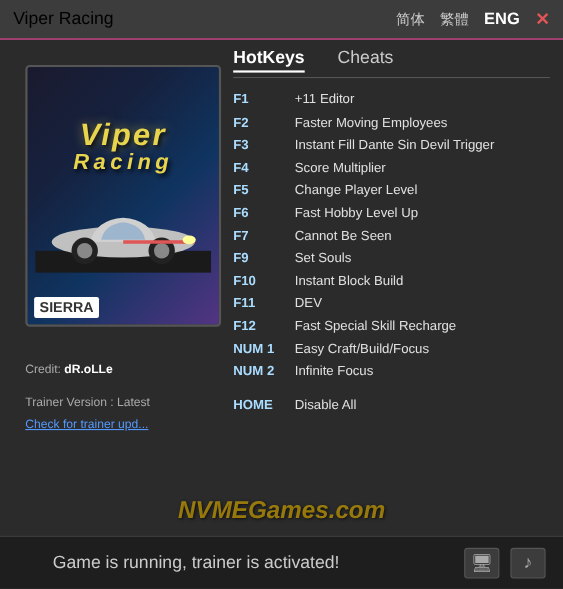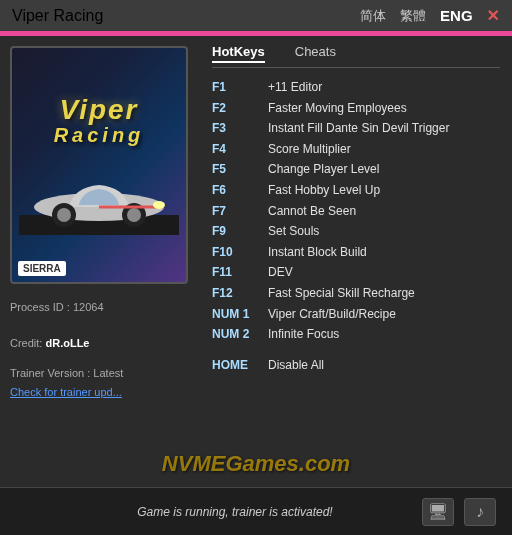--- a/index.html
+++ b/index.html
@@ -13,21 +13,21 @@
     }
 
     
     #titlebar {
       display: flex;
       align-items: center;
       justify-content: space-between;
       background: #3c3c3c;
       height: 36px;
       padding: 0 12px;
-      border-bottom: 5px solid #ec4899;
+      border-bottom: 1px solid #ec4899;
     }
     #titlebar-right {
       display: flex;
       align-items: center;
       gap: 14px;
     }
     .lang-btn {
       color: #cccccc;
       font-size: 13px;
       cursor: pointer;
@@ -47,21 +47,21 @@
     
     #main {
       display: flex;
       flex-direction: row;
       height: calc(535px - 36px - 48px);
     }
 
     
     #left-panel {
       width: 200px;
-      padding: 10px;
+      padding: 23px;
       display: flex;
       flex-direction: column;
       gap: 10px;
     }
 
     #game-cover {
       width: 178px;
       height: 238px;
       background: linear-gradient(135deg, #1a1a2e 0%, #16213e 30%, #0f3460 60%, #533483 100%);
       border: 2px solid #555;
@@ -99,21 +99,21 @@
       margin-top: 8px;
       position: relative;
     }
 
     .sierra-logo {
       position: absolute;
       bottom: 6px;
       left: 6px;
       background: white;
       color: #333;
-      font-size: 10px;
+      font-size: 13px;
       font-weight: bold;
       padding: 2px 5px;
       border-radius: 2px;
     }
 
     #process-info {
       color: #aaaaaa;
       font-size: 11px;
       line-height: 1.8;
       margin-top: 4px;
@@ -137,21 +137,21 @@
     #tabs {
       display: flex;
       gap: 30px;
       border-bottom: 1px solid #555;
       margin-bottom: 10px;
       padding-bottom: 4px;
     }
 
     .tab {
       color: #cccccc;
-      font-size: 13px;
+      font-size: 16px;
       cursor: pointer;
       padding-bottom: 2px;
     }
 
     .tab.active {
       color: #ffffff;
       border-bottom: 2px solid #ffffff;
       font-weight: bold;
     }
 
@@ -197,24 +197,22 @@
       background: #1e1e1e;
       border-top: 1px solid #444;
       display: flex;
       align-items: center;
       justify-content: space-between;
       padding: 0 16px;
     }
 
     #status-text {
       color: #cccccc;
-      font-size: 12px;
+      font-size: 16px;
       flex: 1;
-      text-align: center;
-      font-style: italic;
     }
 
     #status-icons {
       display: flex;
       gap: 10px;
     }
 
     .status-icon {
       width: 32px;
       height: 28px;
@@ -285,24 +283,20 @@
         <circle cx="115" cy="60" r="7" fill="#888"></circle>
 
         <line x1="80" y1="52" x2="145" y2="52" stroke="#e05555" stroke-width="3"></line>
 
         <ellipse cx="140" cy="50" rx="6" ry="4" fill="#ffff99"></ellipse>
       </svg>
       <div class="sierra-logo">SIERRA</div>
     </div>
 
     <div id="process-info">
-      <div>
-        <span>Process ID :</span>
-        <span>12064</span>
-      </div>
       <div style="margin-top:16px;">
         <span>Credit:</span>
         <span style="font-weight:bold; color:#ffffff;">dR.oLLe</span>
       </div>
     </div>
 
     <div id="trainer-info">
       <div>Trainer Version : Latest</div>
       <a style="color:#5599ff; font-size:11px; cursor:pointer; text-decoration:underline;">Check for trainer upd...</a>
     </div>
@@ -355,21 +349,21 @@
         <div class="hotkey-item">
           <span class="hotkey-key">F11</span>
           <span class="hotkey-desc">DEV</span>
         </div>
         <div class="hotkey-item">
           <span class="hotkey-key">F12</span>
           <span class="hotkey-desc">Fast Special Skill Recharge</span>
         </div>
         <div class="hotkey-item">
           <span class="hotkey-key">NUM 1</span>
-          <span class="hotkey-desc">Viper Craft/Build/Recipe</span>
+          <span class="hotkey-desc">Easy Craft/Build/Focus</span>
         </div>
         <div class="hotkey-item">
           <span class="hotkey-key">NUM 2</span>
           <span class="hotkey-desc">Infinite Focus</span>
         </div>
         <div class="hotkey-section-gap"></div>
         <div class="hotkey-item">
           <span class="hotkey-key">HOME</span>
           <span class="hotkey-desc">Disable All</span>
         </div>

